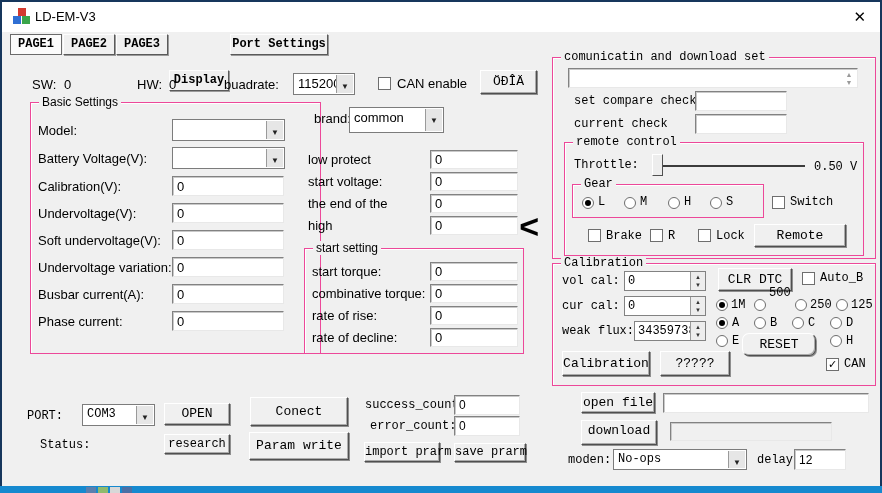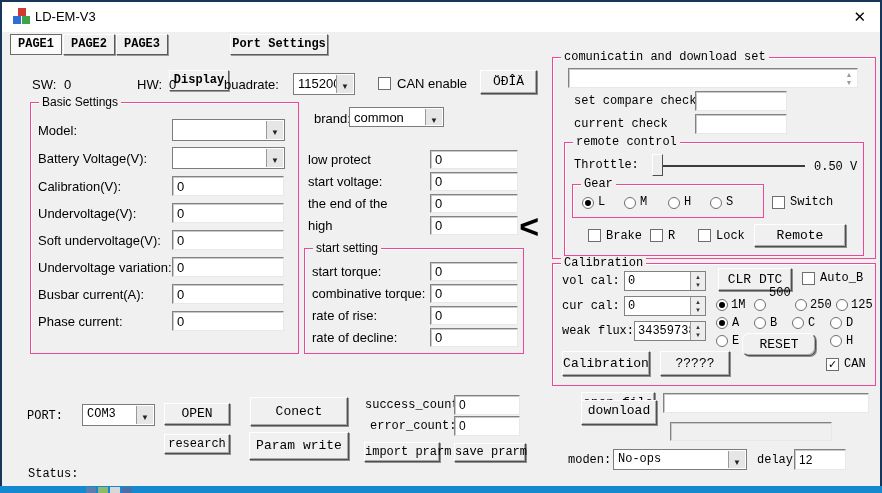--- a/index.html
+++ b/index.html
@@ -68,21 +68,21 @@
     <span class="lbl" style="left:167px;top:75px;">0</span>
     <span class="lbl" style="left:222px;top:75px;">buadrate:</span>
     <div class="dd" style="left:291px;top:71px;width:62px;height:22px;">
       <span class="val">115200</span>
       <span class="arrowbox"><span>▼</span></span>
     </div>
     <span class="cb" style="left:376px;top:75px;"></span>
     <span class="lbl" style="left:395px;top:74px;">CAN enable</span>
     <div class="btn" style="left:478px;top:68px;width:57px;height:24px;line-height:22px;">ÖÐÎÄ</div>
 
-    <div class="group" style="left:28px;top:100px;width:267px;height:250px;">
+    <div class="group" style="left:28px;top:100px;width:267px;height:250px;padding-left:22px;">
       <span class="gtitle">Basic Settings</span>
     </div>
     <span class="lbl" style="left:36px;top:121px;">Model:</span>
     <div class="dd" style="left:170px;top:117px;width:113px;height:22px;">
       <span class="val"></span>
       <span class="arrowbox"><span>▼</span></span>
     </div>
     <span class="lbl" style="left:36px;top:149px;">Battery Voltage(V):</span>
     <div class="dd" style="left:170px;top:145px;width:113px;height:22px;">
       <span class="val"></span>
@@ -95,21 +95,21 @@
     <span class="lbl" style="left:36px;top:231px;">Soft undervoltage(V):</span>
     <input class="input" style="left: 170px; top: 228px; width: 112px; height: 20px;" value="0">
     <span class="lbl" style="left:36px;top:258px;">Undervoltage variation:</span>
     <input class="input" style="left: 170px; top: 255px; width: 112px; height: 20px;" value="0">
     <span class="lbl" style="left:36px;top:285px;">Busbar current(A):</span>
     <input class="input" style="left: 170px; top: 282px; width: 112px; height: 20px;" value="0">
     <span class="lbl" style="left:36px;top:312px;">Phase current:</span>
     <input class="input" style="left: 170px; top: 309px; width: 112px; height: 20px;" value="0">
 
     <span class="lbl" style="left:312px;top:109px;">brand:</span>
-    <div class="dd" style="left:347px;top:105px;width:95px;height:20px;">
+    <div class="dd" style="left:347px;top:105px;width:95px;height:26px;">
       <span class="val">common</span>
       <span class="arrowbox"><span>▼</span></span>
     </div>
 
     <span class="lbl" style="left:306px;top:150px;">low protect</span>
     <input class="input" style="left: 428px; top: 148px; width: 88px; height: 19px;" value="0">
     <span class="lbl" style="left:306px;top:172px;">start voltage:</span>
     <input class="input" style="left: 428px; top: 170px; width: 88px; height: 19px;" value="0">
     <span class="lbl" style="left:306px;top:194px;">the end of the</span>
     <input class="input" style="left: 428px; top: 192px; width: 88px; height: 19px;" value="0">
@@ -225,40 +225,40 @@
     <span class="radio" style="left:828px;top:333px;"></span>
     <span class="mlbl" style="left:844px;top:332px;">H</span>
     <div class="btn" style="left:560px;top:349px;width:88px;height:25px;line-height:23px;">Calibration</div>
     <div class="btn" style="left:658px;top:349px;width:70px;height:25px;line-height:23px;">?????</div>
     <div class="btn" style="left:740px;top:331px;width:74px;height:23px;line-height:21px;border-radius:7px;">RESET</div>
     <span class="cb" style="left:824px;top:356px;">✓</span>
     <span class="mlbl" style="left:842px;top:355px;">CAN</span>
 
     <div class="btn" style="left:579px;top:390px;width:74px;height:21px;line-height:19px;">open file</div>
     <input class="input" style="left: 661px; top: 391px; width: 206px; height: 20px;" value="">
-    <div class="btn" style="left:579px;top:398px;width:76px;height:25px;line-height:19px;">download</div>
+    <div class="btn" style="left:579px;top:418px;width:76px;height:25px;line-height:19px;">download</div>
     <div class="input" style="left:668px;top:420px;width:162px;height:19px;background:#f0f0f0;">
       <span></span>
     </div>
     <span class="mlbl" style="left:566px;top:451px;">moden:</span>
     <div class="dd" style="left:611px;top:447px;width:134px;height:21px;">
       <span class="val mono" style="font-size:12px;">No-ops</span>
       <span class="arrowbox"><span>▼</span></span>
     </div>
     <span class="mlbl" style="left:755px;top:451px;">delay:</span>
     <input class="input mono" style="left: 792px; top: 447px; width: 52px; height: 21px; font-size: 12px;" value="12">
 
     <span class="mlbl" style="left:25px;top:407px;">PORT:</span>
     <div class="dd" style="left:80px;top:402px;width:73px;height:22px;">
       <span class="val mono" style="font-size:12px;">COM3</span>
       <span class="arrowbox"><span>▼</span></span>
     </div>
     <div class="btn" style="left:162px;top:401px;width:66px;height:22px;line-height:20px;">OPEN</div>
     <div class="btn" style="left:248px;top:395px;width:98px;height:29px;line-height:27px;">Conect</div>
-    <span class="mlbl" style="left:26px;top:436px;margin-top:29px;">Status:</span>
+    <span class="mlbl" style="left:38px;top:436px;">Status:</span>
     <div class="btn" style="left:162px;top:432px;width:66px;height:20px;line-height:18px;font-size:12px;">research</div>
     <div class="btn" style="left:247px;top:430px;width:100px;height:28px;line-height:26px;">Param write</div>
 
     <span class="mlbl" style="left:363px;top:396px;">success_count:</span>
     <input class="input mono" style="left: 452px; top: 393px; width: 66px; height: 20px; font-size: 12px;" value="0">
     <span class="mlbl" style="left:368px;top:417px;">error_count:</span>
     <input class="input mono" style="left: 452px; top: 414px; width: 66px; height: 20px; font-size: 12px;" value="0">
     <div class="btn" style="left:362px;top:440px;width:76px;height:20px;line-height:18px;font-size:12px;">import prarm</div>
     <div class="btn" style="left:452px;top:441px;width:72px;height:19px;line-height:17px;font-size:12px;">save prarm</div>
 

